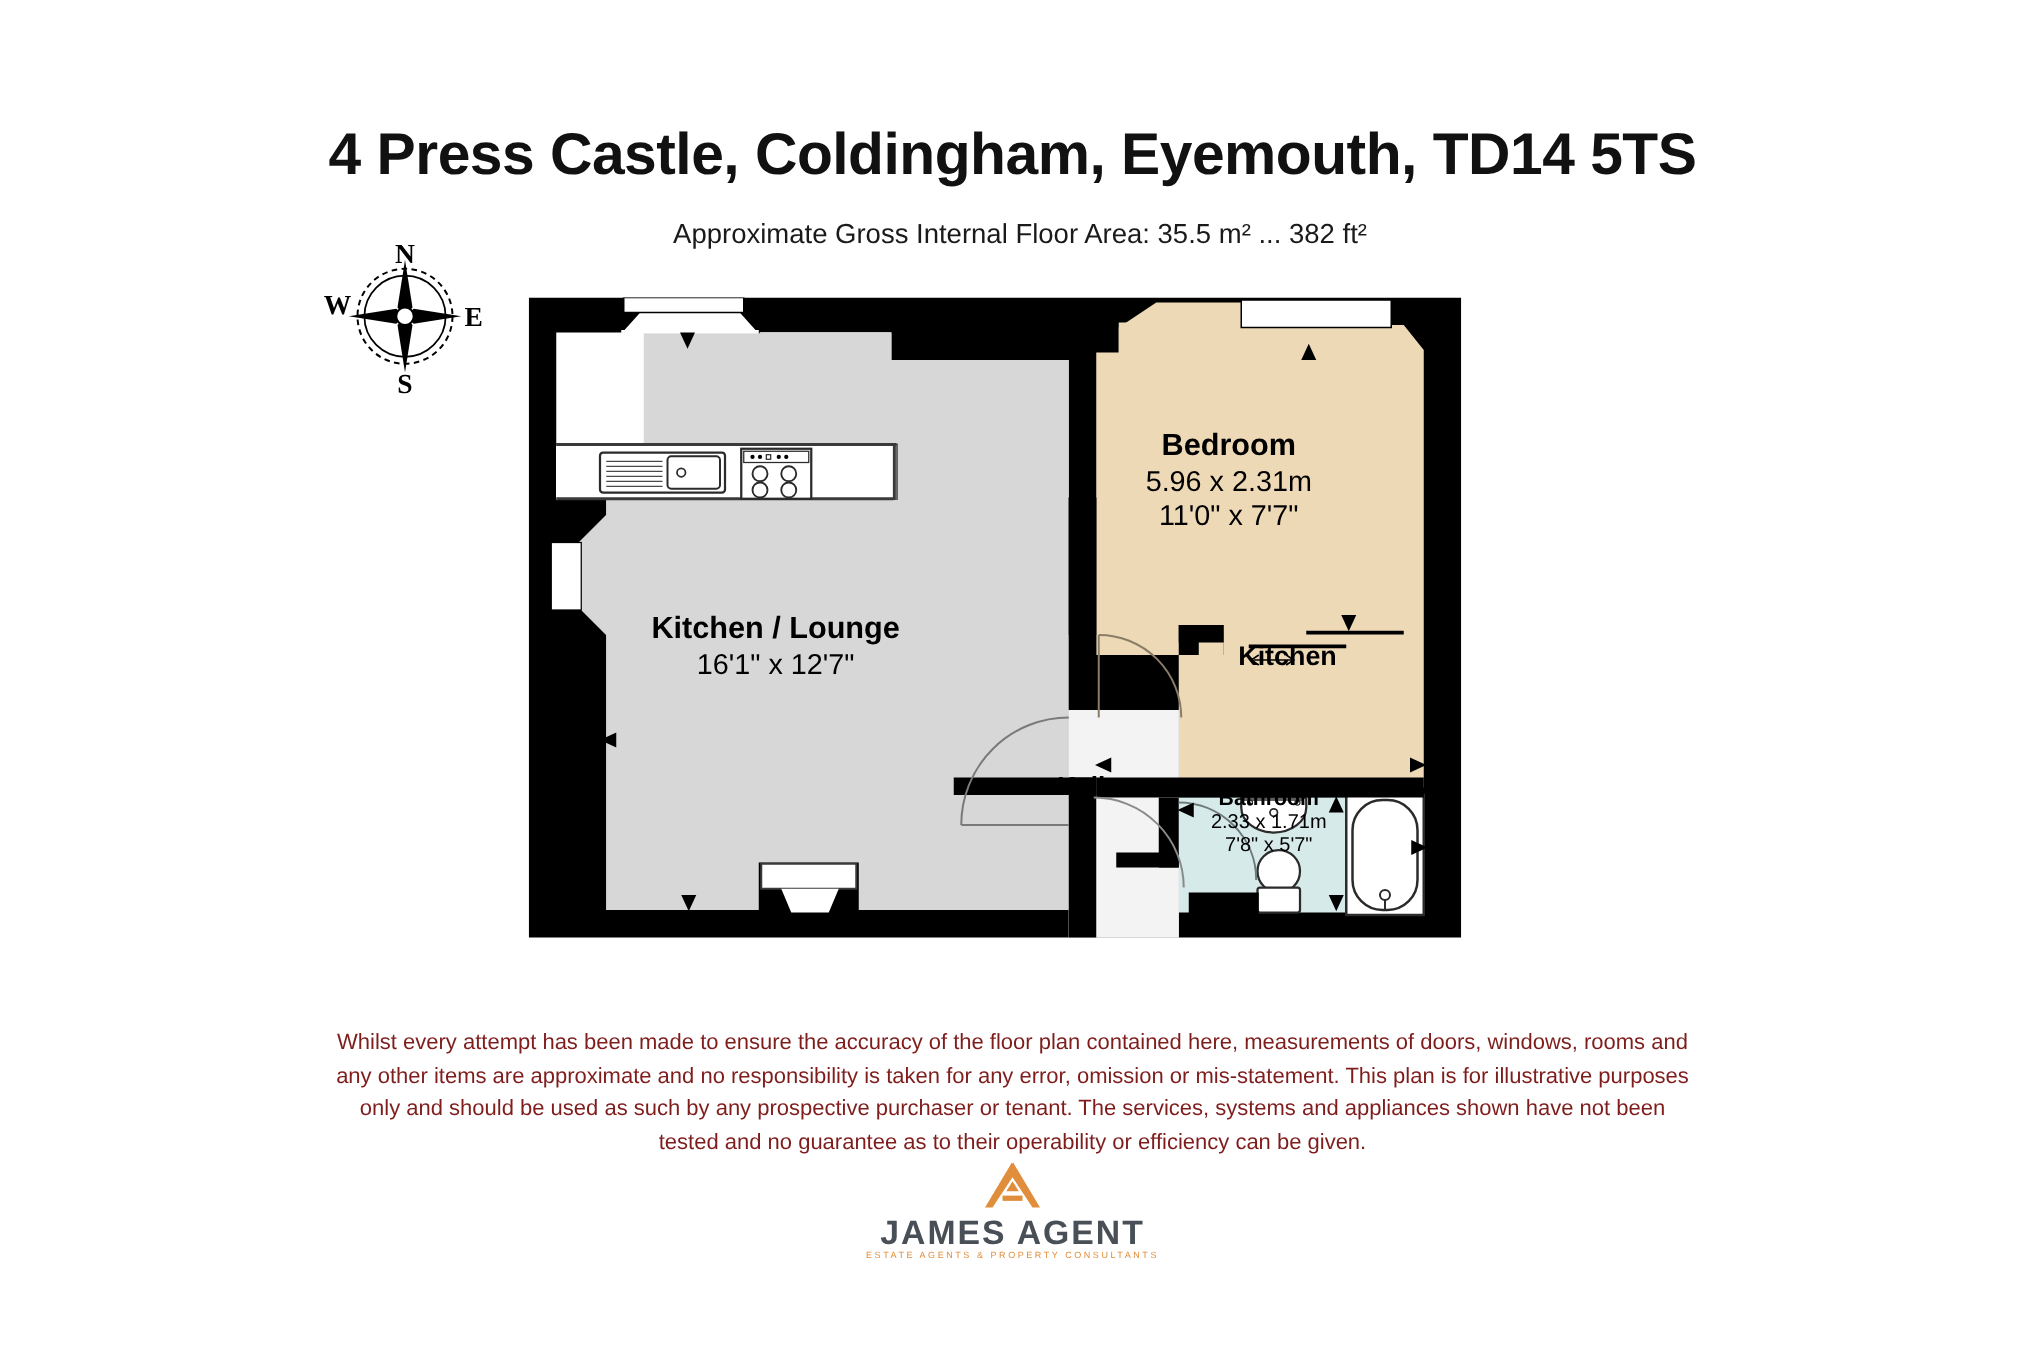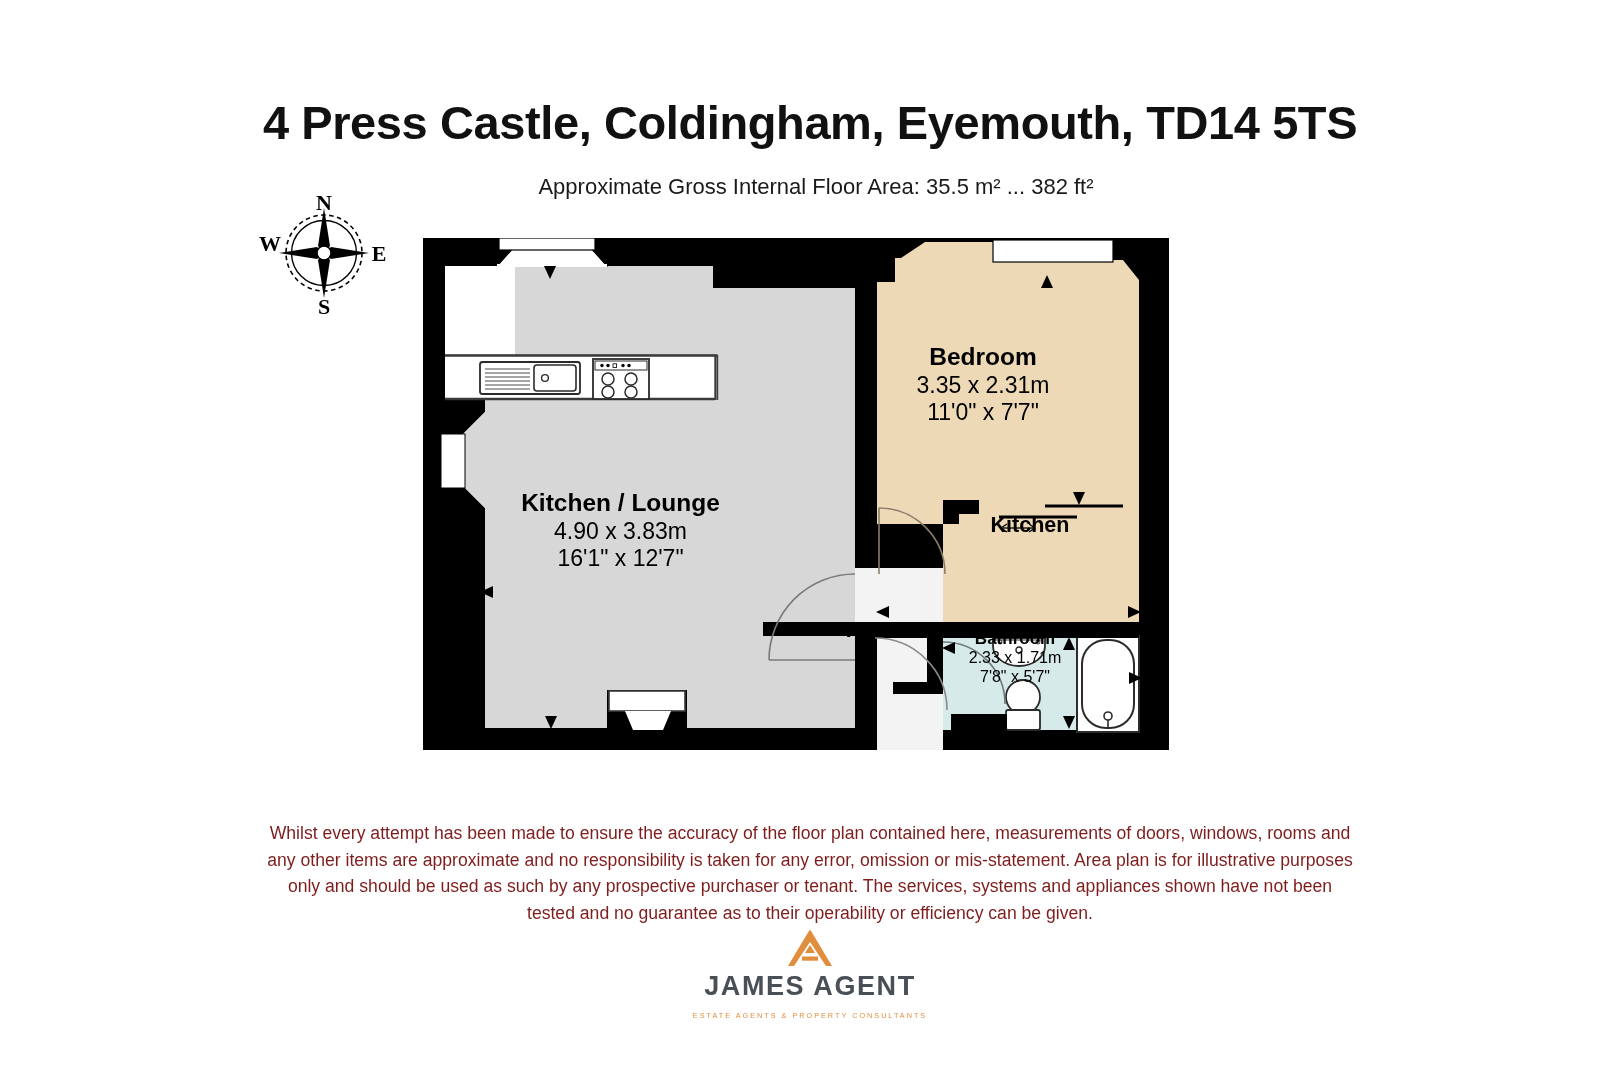--- a/index.html
+++ b/index.html
@@ -144,21 +144,21 @@
   .logo-mark { width: 60px; height: 42px; display: block; }
   .logo-name {
     margin-top: 3px;
     font-size: 27px;
     font-weight: 700;
     letter-spacing: 1.6px;
     color: #484f57;
     line-height: 1;
   }
   .logo-tag {
-    margin-top: 12px;
+    margin-top: 0;
     font-size: 7.2px;
     letter-spacing: 2.05px;
     color: #e18e3c;
     line-height: 1;
   }
 </style>
 </head>
 <body>
 
 <div class="page">
@@ -381,47 +381,46 @@
 
         <path d="M640 412 L652 412 L646 399 Z"></path>
 
         <path d="M640 478 L652 478 L646 491 Z"></path>
       </g>
     </svg>
   </div>
 
   <div class="rmlabel" id="label-kitchen">
     <div class="nm">Kitchen / Lounge</div>
-    <div class="dim">4.90 x 3.83m</div>
     <div class="dim">16'1" x 12'7"</div>
   </div>
 
   <div class="rmlabel" id="label-bedroom">
     <div class="nm">Bedroom</div>
-    <div class="dim">3.35 x 2.31m</div>
+    <div class="dim">5.96 x 2.31m</div>
     <div class="dim">11'0" x 7'7"</div>
   </div>
 
   <div class="rmlabel" id="label-wardrobe">
     <div class="nm">Kitchen</div>
   </div>
 
   <div class="rmlabel" id="label-bathroom">
     <div class="nm">Bathroom</div>
     <div class="dim">2.33 x 1.71m</div>
     <div class="dim">7'8" x 5'7"</div>
   </div>
 
   <div class="rmlabel" id="label-hall">
     <div class="nm">Hall</div>
   </div>
 
   <div class="disclaimer">
     <div>Whilst every attempt has been made to ensure the accuracy of the floor plan contained here, measurements of doors, windows, rooms and</div>
-    <div>any other items are approximate and no responsibility is taken for any error, omission or mis-statement. Area plan is for illustrative purposes</div>
+    <div>any other items are approximate and no responsibility is taken for any error, omission or mis-statement. This plan is for illustrative purposes</div>
     <div>only and should be used as such by any prospective purchaser or tenant. The services, systems and appliances shown have not been</div>
     <div>tested and no guarantee as to their operability or efficiency can be given.</div>
   </div>
 
   <div class="logo-wrap">
     <svg class="logo-mark" viewBox="0 0 60 42">
       <path d="M29.5 2 L33.6 8.4 L14.0 38 L8.0 38 Z" fill="#e18e3c"></path>
       <path d="M30.5 2 L26.4 8.4 L46.0 38 L52.0 38 Z" fill="#e18e3c"></path>
       <path d="M30 17 L35 25 L25 25 Z" fill="#e18e3c"></path>
       <rect x="22" y="28.5" width="16" height="4.2" fill="#e18e3c"></rect>

